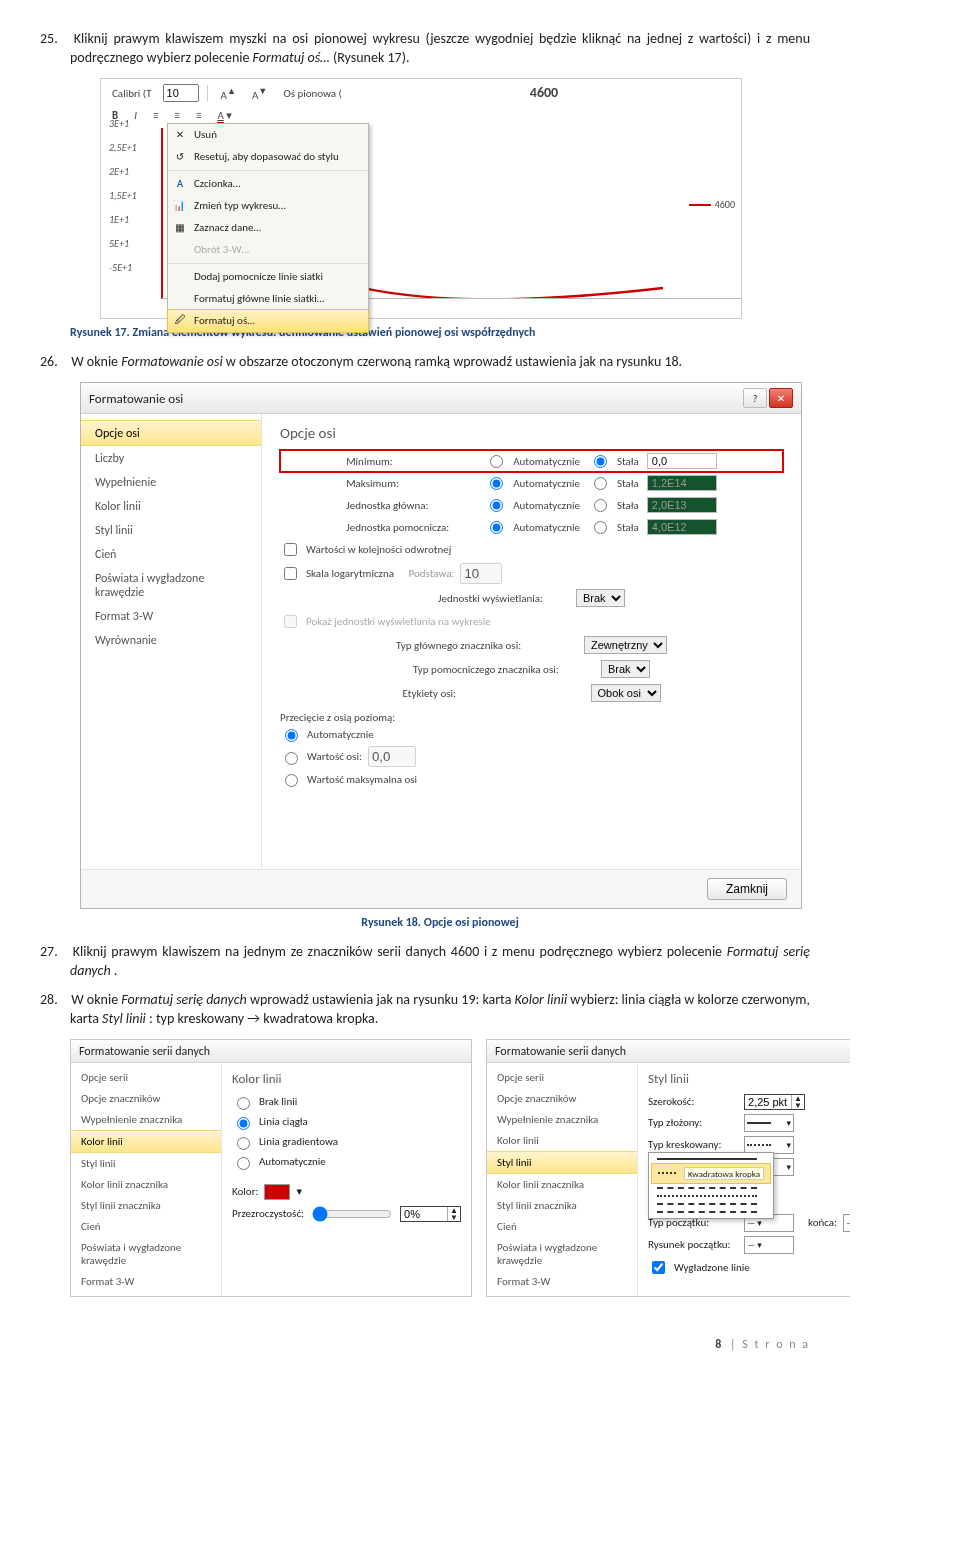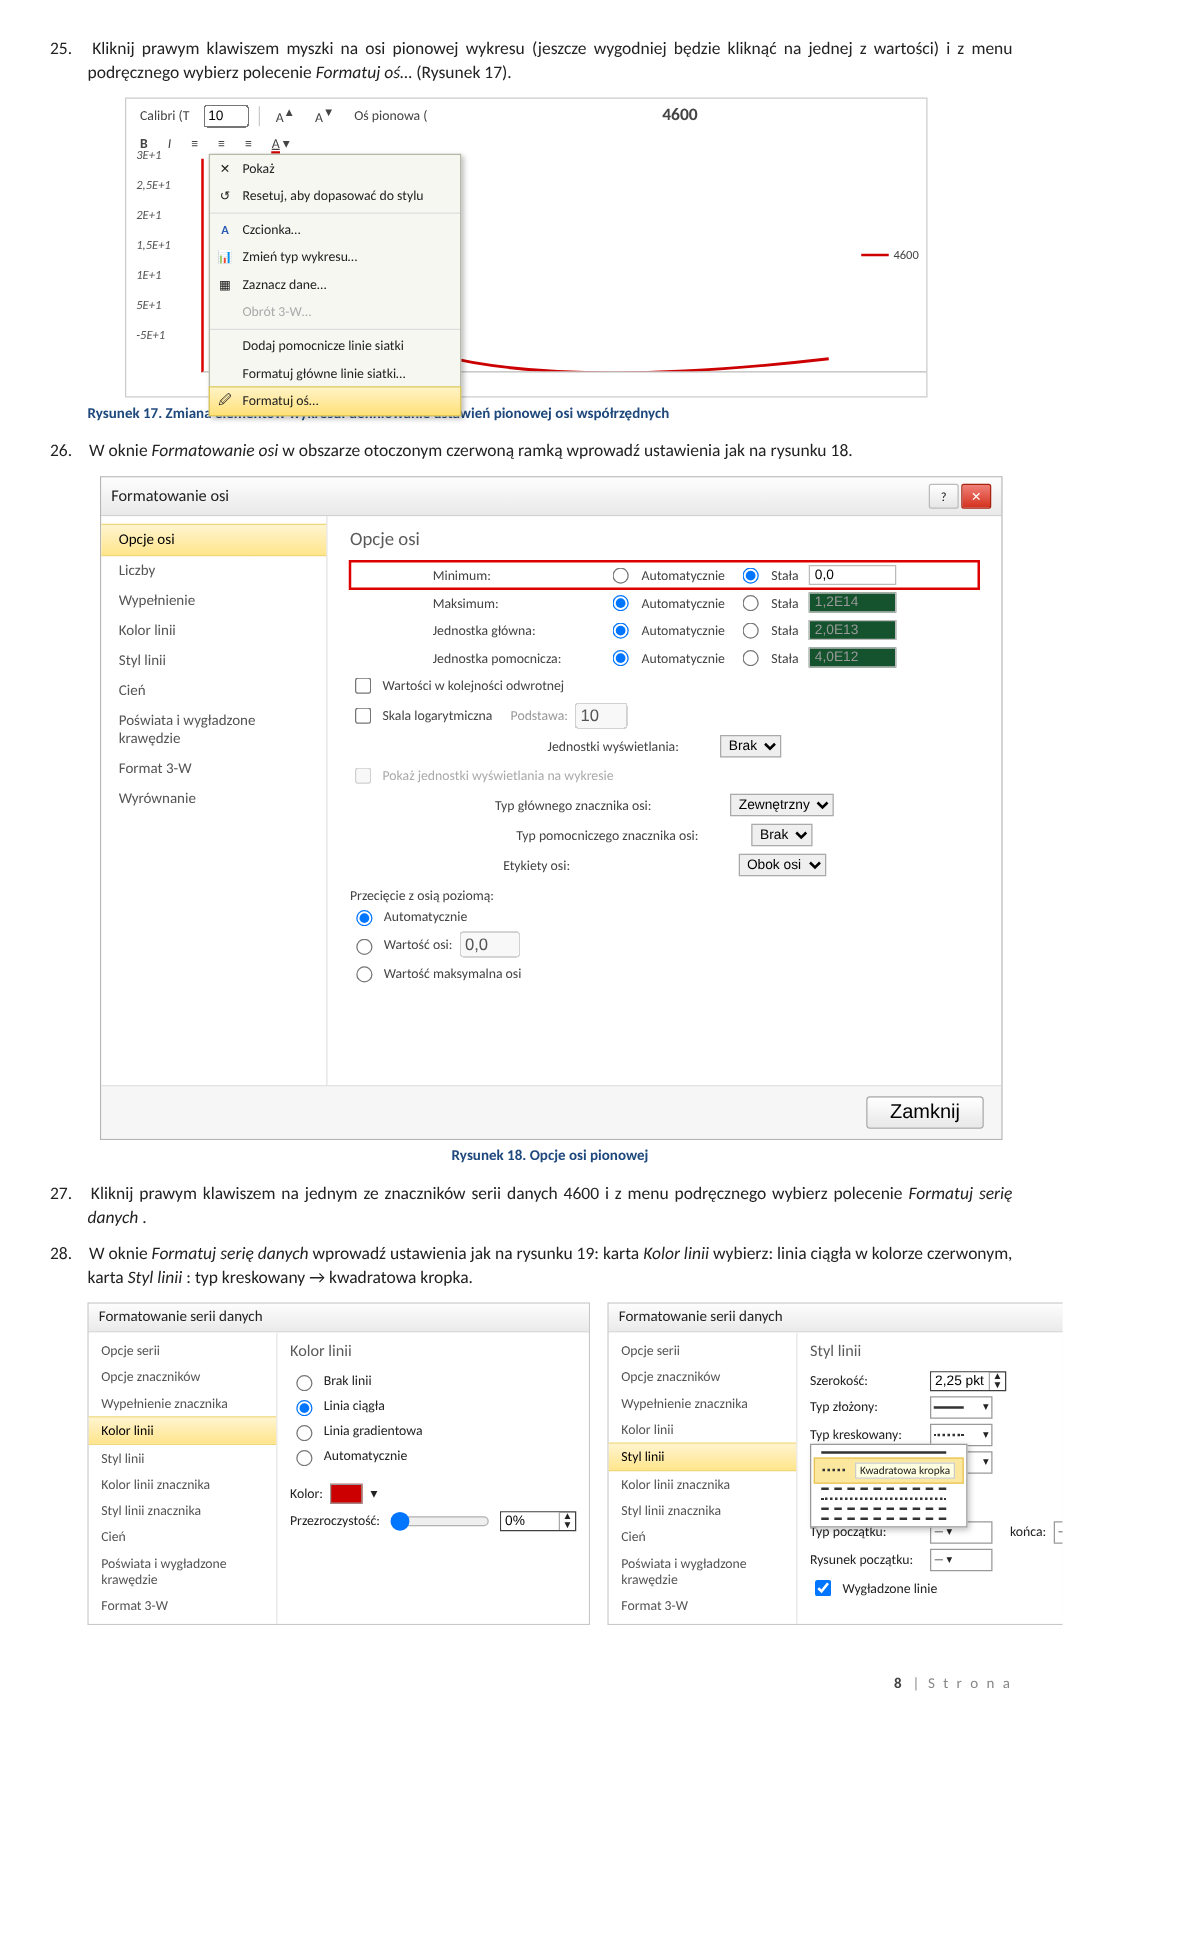--- a/index.html
+++ b/index.html
@@ -53,21 +53,21 @@
   .dlg .pane { flex: 1; padding: 10px 18px 80px 18px; }
   .dlg .pane h3 { margin: 0 0 8px 0; font-size: 15px; font-weight: normal; color: #5a5a5a; }
   .dlg .optrow { display: flex; align-items: center; gap: 8px; padding: 3px 0; font-size: 11px; color: #444; justify-content: center; }
   .dlg .optrow .lab { width: 130px; }
   .dlg .optrow input[type=radio]{ margin: 0 2px 0 6px; }
   .dlg .optrow .txt { width: 60px; border: 1px solid #bbb; padding: 1px 4px; font-size: 11px; background: #fff; }
   .dlg .optrow .txt.dis { background: #14532d; color: #999; }
   .dlg .optrow.firstred { outline: 2px solid #d00; outline-offset: -1px; }
   .dlg select { font-size: 11px; border: 1px solid #aaa; padding: 1px 2px; }
   .dlg .footer { text-align: right; padding: 8px 14px; border-top: 1px solid #e2e2e2; background: #f6f6f6; }
-  .dlg .footer button { padding: 3px 18px; font-size: 16px; background: linear-gradient(#fff,#e8e8e8); border: 1px solid #a9a9a9; border-radius: 3px; }
+  .dlg .footer button { padding: 3px 18px; font-size: 12px; background: linear-gradient(#fff,#e8e8e8); border: 1px solid #a9a9a9; border-radius: 3px; }
   .dlg .chk { display: flex; align-items: center; gap: 6px; padding: 2px 0; font-size: 11px; color: #444; }
   .dlg .chk.dis { color: #aaa; }
 
   
   .twodlg { display: flex; gap: 14px; }
   .mini { border: 1px solid #c8c8c8; background: #f6f6f6; flex: 1; font-size: 11px; }
   .mini .titlebar2 { background: linear-gradient(#fdfdfd,#eaeaea); padding: 4px 8px; font-size: 12px; border-bottom: 1px solid #d4d4d4; }
   .mini .body2 { display: flex; background: #fff; min-height: 200px; }
   .mini .side2 { width: 150px; border-right: 1px solid #e6e6e6; padding: 4px 0; }
   .mini .side2 .item { padding: 4px 10px; color: #555; }
@@ -146,21 +146,21 @@
     <span>1500</span>
       <span>2000</span>
       <span>2500</span>
     <span>3000</span>
       <span>3500</span>
   </div>
 
   <div class="ctxmenu">
     <div class="row">
         <span class="ic">✕</span>
-        <span>Pokaż</span>
+        <span>Usuń</span>
       </div>
     <div class="row">
         <span class="ic">↺</span>
         <span>Resetuj, aby dopasować do stylu</span>
       </div>
     <hr>
     <div class="row">
         <span class="ic" style="color:#2a5db0;font-weight:bold">A</span>
         <span>Czcionka…</span>
       </div>

